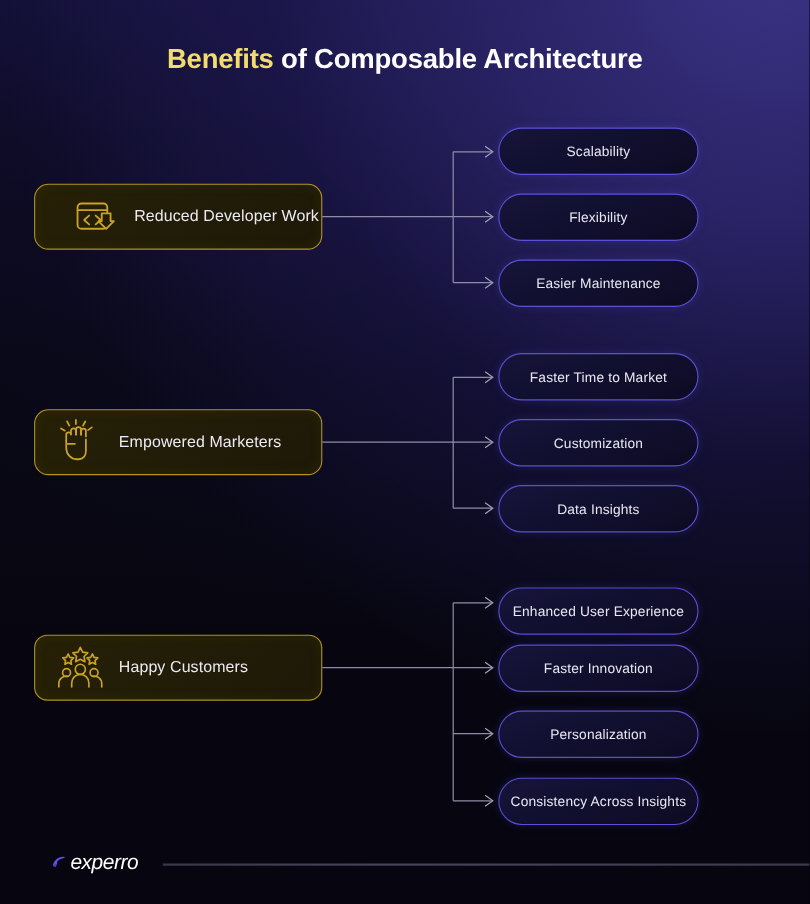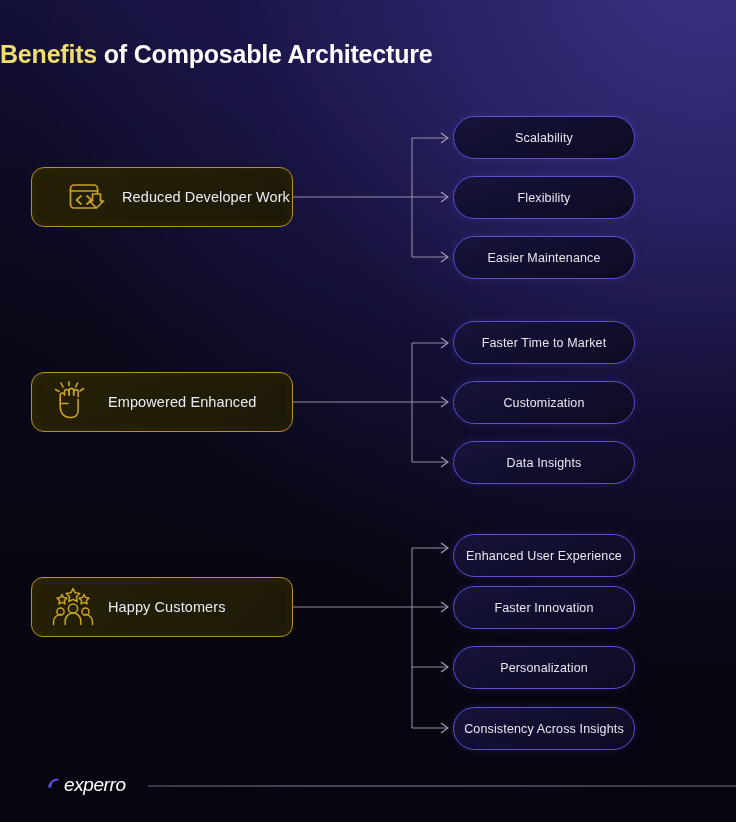--- a/index.html
+++ b/index.html
@@ -19,20 +19,21 @@
     font-family: "Liberation Sans", sans-serif;
     -webkit-font-smoothing: antialiased;
   }
 
   
   .title {
     position: absolute;
     left: 0;
     top: 40px;
     width: 736px;
+    text-align: center;
     font-size: 25px;
     font-weight: bold;
     letter-spacing: -0.2px;
     color: #ffffff;
     white-space: nowrap;
   }
   .title .accent { color: #f2dc6d; }
 
   
   .cat-box {
@@ -191,21 +192,21 @@
           <path d="M9,10.5 L5.5,8.5"></path>
           <path d="M14.5,14 v-3.2 a2.3,2.3 0 0 1 4.6,0 V14"></path>
           <path d="M19.1,14 v-4.3 a2.3,2.3 0 0 1 4.6,0 V14"></path>
           <path d="M23.7,14.2 v-3.4 a2.2,2.2 0 0 1 4.4,0 v5"></path>
           <path d="M14.5,13.6 a2.2,2.2 0 0 0 -4.3,0.7 v5.2"></path>
           <path d="M10.2,19.5 v6.5 c0,6 4.2,10.5 9.6,10.5 h1.6 c4.2,0 6.7,-3.2 6.7,-7.4 V18.5"></path>
           <path d="M11.5,22.5 h6.6"></path>
         </g>
       </svg>
     </span>
-    <span class="cat-label">Empowered Enhanced</span>
+    <span class="cat-label">Empowered Marketers</span>
   </div>
 
   <div class="cat-box" id="cat-2">
     <span class="cat-icon">
       <svg viewBox="0 0 46 42" width="46" height="42">
         <g fill="none" stroke="#c9a227" stroke-width="1.5" stroke-linecap="round" stroke-linejoin="round">
           <path d="M23,2.5 l2.1,4.3 l4.7,0.7 l-3.4,3.3 l0.8,4.7 l-4.2,-2.2 l-4.2,2.2 l0.8,-4.7 l-3.4,-3.3 l4.7,-0.7 z"></path>
           <path d="M12,8.5 l1.5,3.1 l3.4,0.5 l-2.5,2.4 l0.6,3.4 l-3,-1.6 l-3,1.6 l0.6,-3.4 l-2.5,-2.4 l3.4,-0.5 z"></path>
           <path d="M34,8.5 l1.5,3.1 l3.4,0.5 l-2.5,2.4 l0.6,3.4 l-3,-1.6 l-3,1.6 l0.6,-3.4 l-2.5,-2.4 l3.4,-0.5 z"></path>
           <circle cx="23" cy="22.5" r="4.6"></circle>

